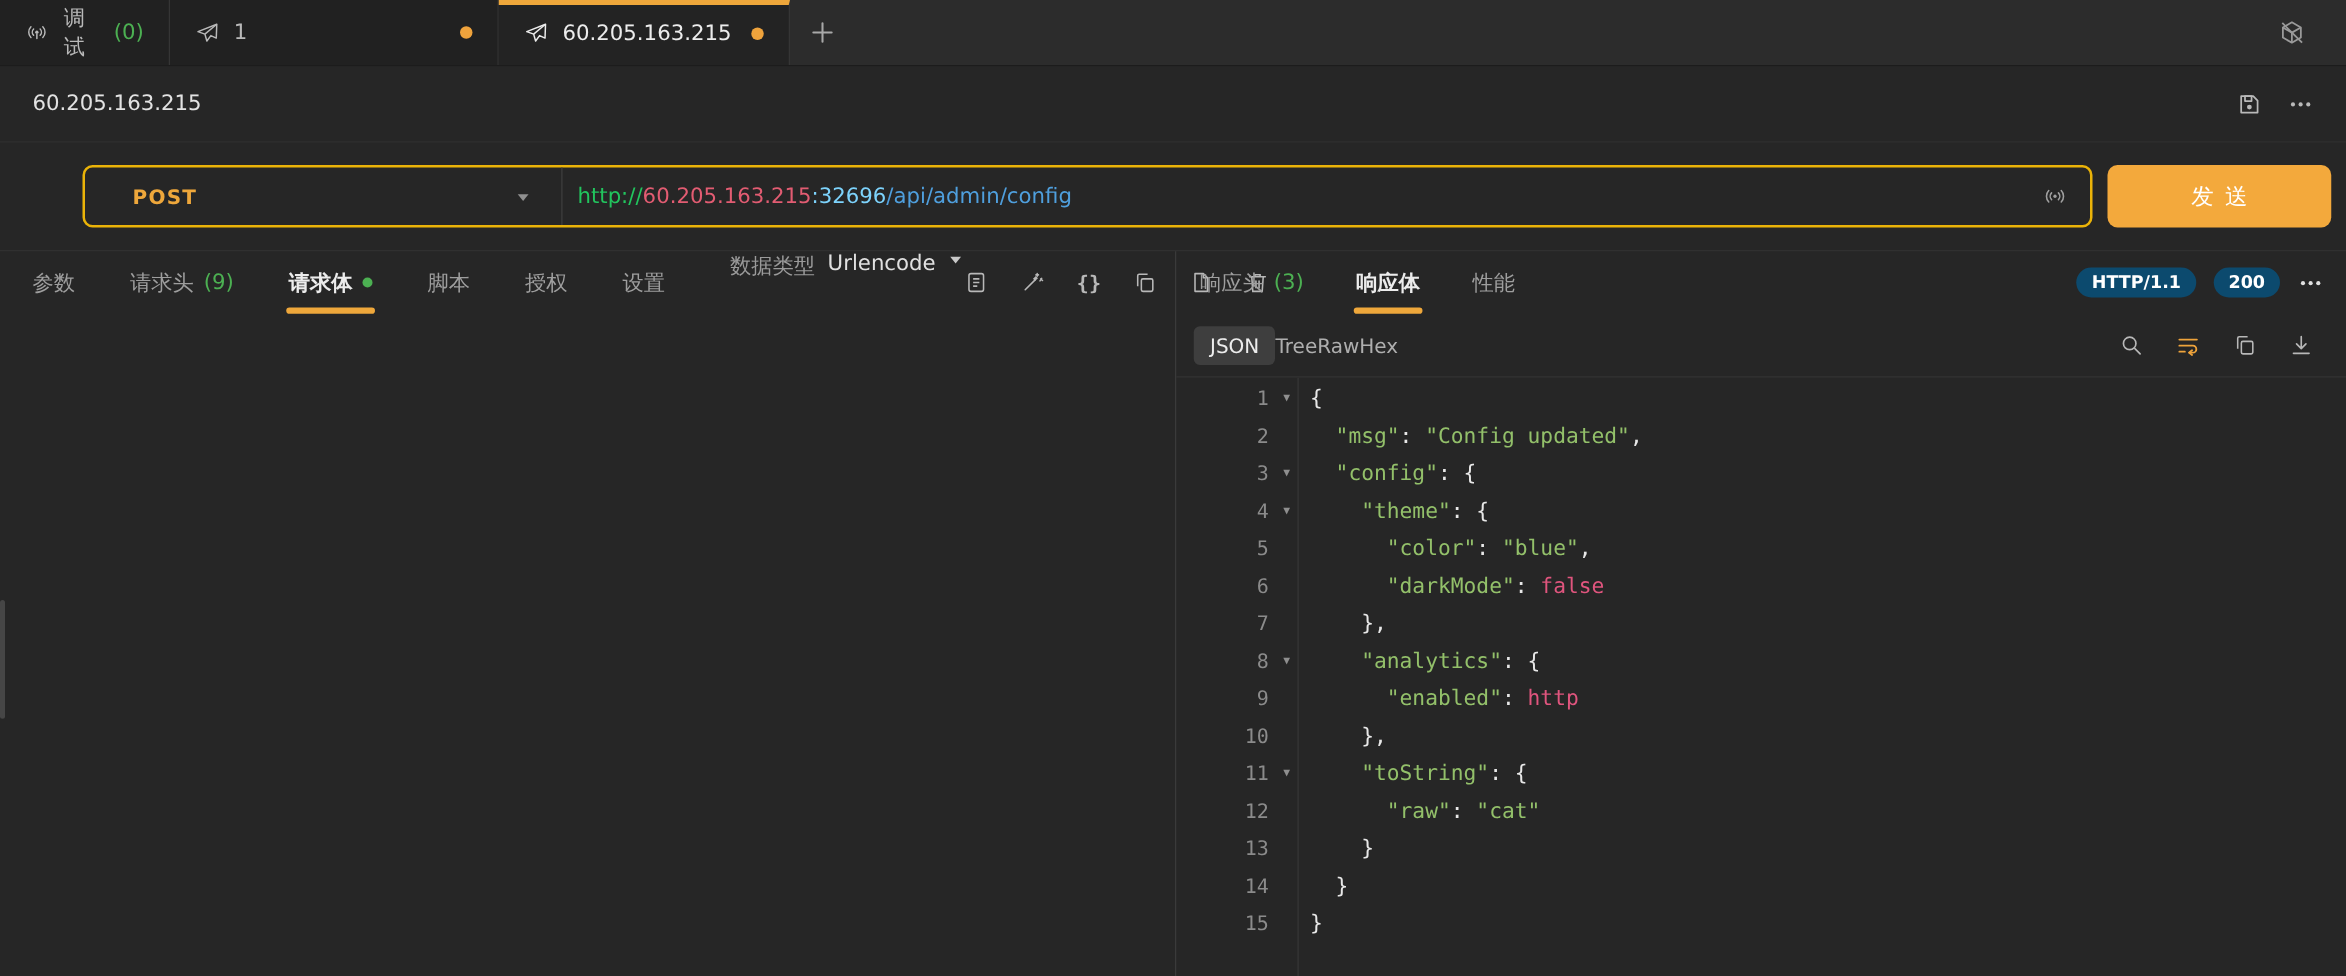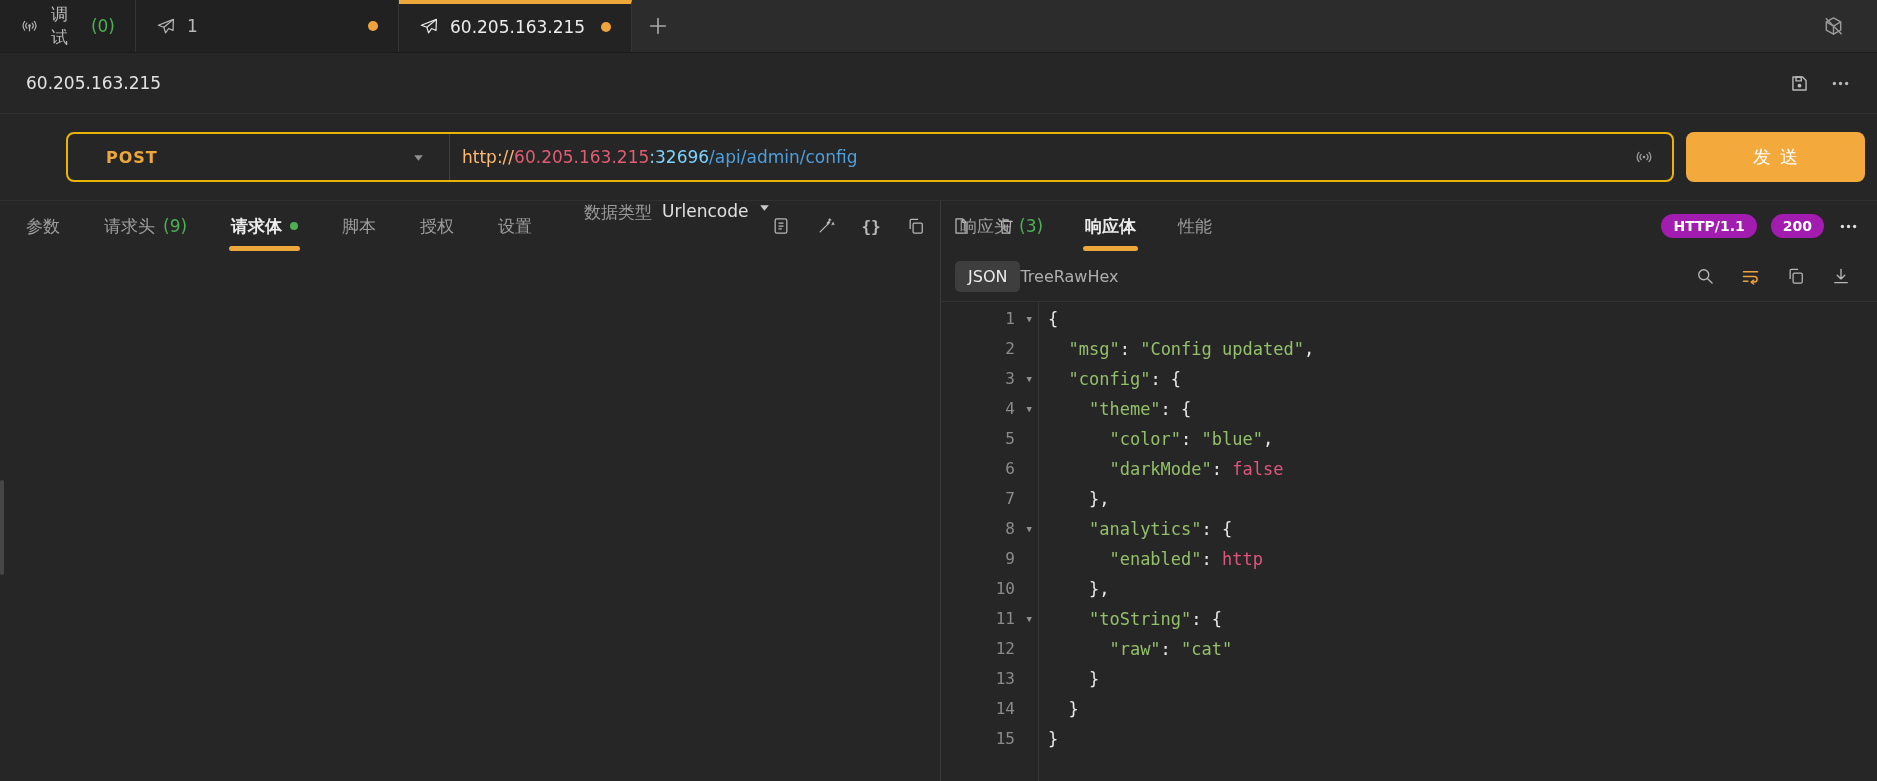--- a/index.html
+++ b/index.html
@@ -23,39 +23,39 @@
 .titlebar{height:61px;flex:none;display:flex;align-items:center;padding:0 26px;border-bottom:1px solid #2f2f2f}
 .title{font-size:17px;color:#e2e2e2}
 .titlebar-icons{margin-left:auto;display:flex;align-items:center;gap:20px;color:#b9b9b9}
 
 
 .urlrow{height:86px;flex:none;display:flex;align-items:center;padding-left:66px}
 .urlbox{width:1608px;height:50px;border:2px solid #eab308;border-radius:8px;display:flex;align-items:center;background:#262626}
 .method{width:382px;height:100%;display:flex;align-items:center;border-right:1px solid #3e3e3e;padding:0 24px 0 38px;color:#eea73b;font-weight:700;font-size:16px;letter-spacing:1px;cursor:pointer}
 .method .caret{margin-left:auto;color:#8f8f8f;display:flex}
 .urltext{flex:1;padding:0 14px 0 12px;font-size:17px;white-space:nowrap;overflow:hidden}
-.seg-plain{color:#fdba74}.seg-host{color:#e25c72}.seg-port{color:#7dd3fc}.seg-path{color:#4f9fdd}
+.seg-plain{color:#22c55e}.seg-host{color:#e25c72}.seg-port{color:#7dd3fc}.seg-path{color:#4f9fdd}
 .url-signal{color:#9f9f9f;padding-right:18px;display:flex}
 .sendbtn{width:179px;height:50px;margin-left:12px;background:#f3a93c;border:none;border-radius:8px;color:#fff;font-size:18px;letter-spacing:9px;padding-left:9px;display:flex;align-items:center;justify-content:center;cursor:pointer;font-family:inherit}
 
 
 .main{flex:1;display:flex;border-top:1px solid #303030;min-height:0}
 .left{width:941px;flex:none;border-right:1px solid #3a3a3a;display:flex;flex-direction:row}
 .right{flex:1;display:flex;flex-direction:column;min-width:0}
 
 
 .ptabs{height:50px;flex:none;display:flex;align-items:center;padding:0 26px;gap:44px;font-size:17px;color:#9e9e9e}
 .right .ptabs{padding-left:19px;padding-right:18px;gap:42px}
 .ptab{height:100%;display:flex;align-items:center;gap:8px;position:relative;cursor:pointer;white-space:nowrap}
 .ptab .cnt{color:#4cb052}
 .ptab.active{color:#ececec;font-weight:700}
 .ptab.active::after{content:"";position:absolute;left:-2px;right:-2px;bottom:0;height:5px;border-radius:3px;background:#eea73b}
 .gdot{width:8px;height:8px;border-radius:50%;background:#4cb052;flex:none}
 .ptabs-right{margin-left:auto;display:flex;align-items:center;gap:14px}
-.badge{background:#a21caf;color:#fff;font-size:14px;font-weight:700;padding:4px 12px;border-radius:13px}
+.badge{background:#0c4a6e;color:#fff;font-size:14px;font-weight:700;padding:4px 12px;border-radius:13px}
 .more{color:#e0e0e0;display:flex;cursor:pointer}
 
 
 .toolbar{height:50px;flex:none;display:flex;padding:0 22px 0 26px;font-size:17px}
 .dtlabel{color:#9a9a9a}
 .dtvalue{color:#e0e0e0;margin-left:10px}
 .dtcaret{color:#c9c9c9;margin-left:10px;display:flex;cursor:pointer}
 .tool-icons{margin-left:auto;display:flex;align-items:center;gap:25px;color:#b8b8b8}
 .tool-icons>*{cursor:pointer;display:flex}
 .braces{font-size:16px;font-weight:700;font-family:"DejaVu Sans Mono","Liberation Mono",monospace}

